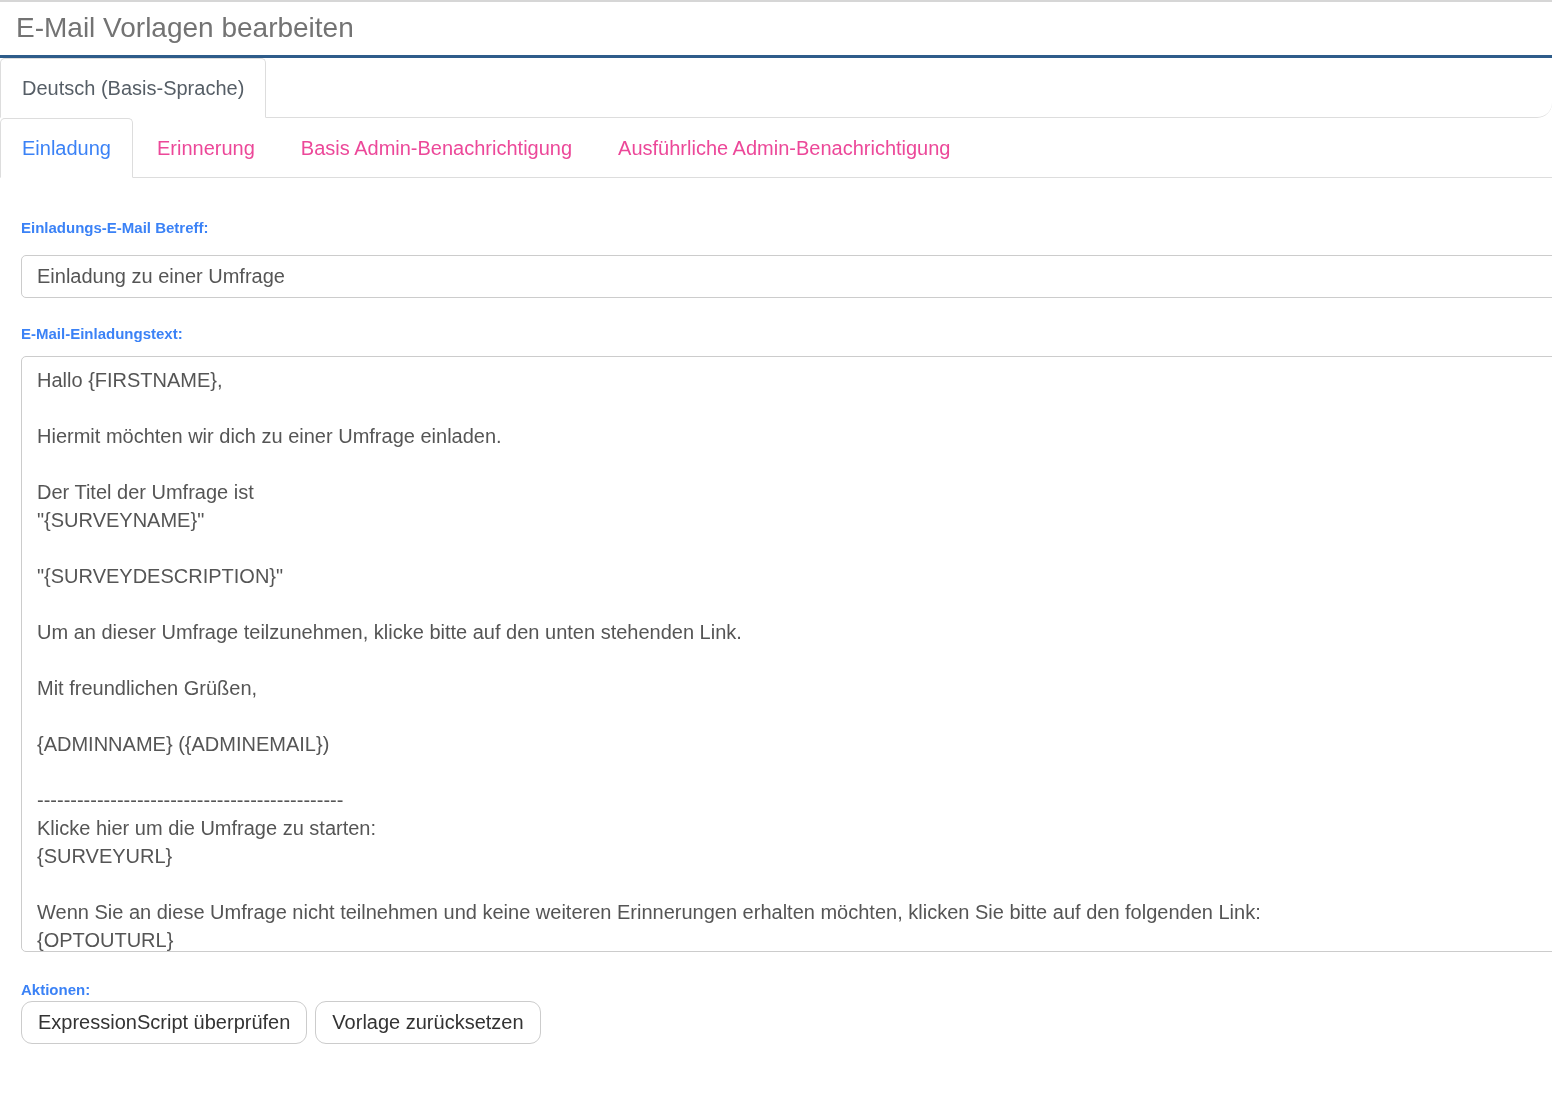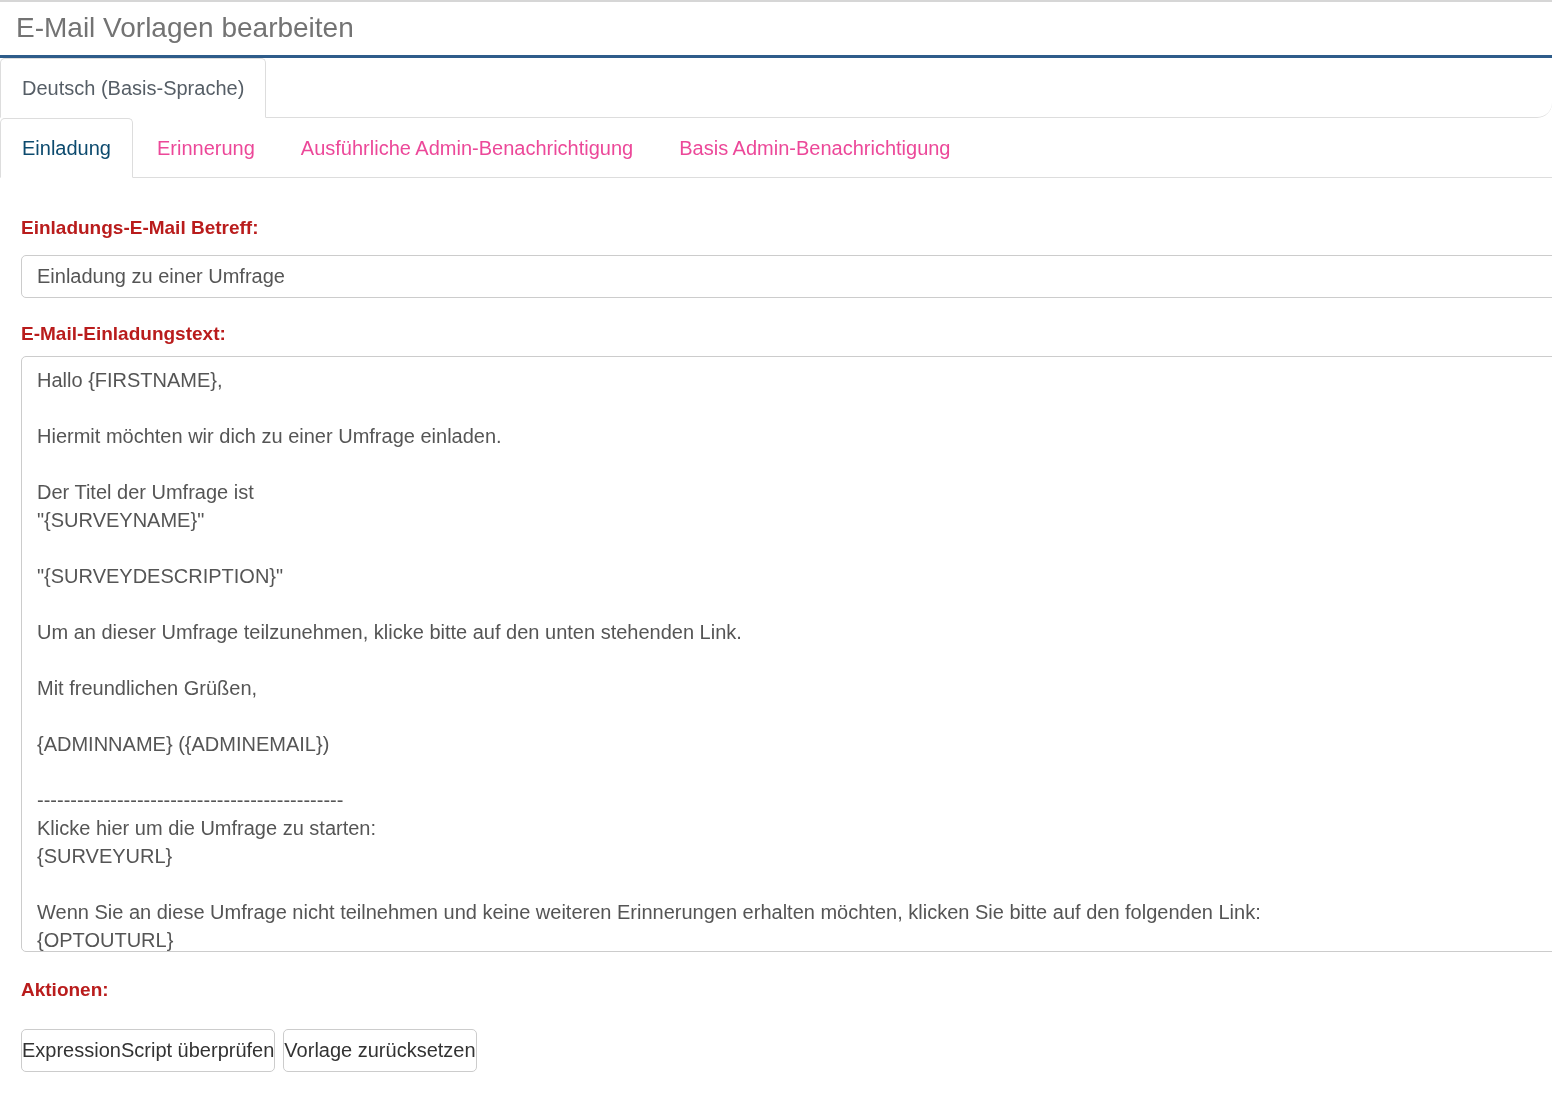--- a/index.html
+++ b/index.html
@@ -50,32 +50,32 @@
     border-radius: 5px 5px 0 0;
     white-space: nowrap;
   }
   ul.nav-tabs li.active .tab-link {
     background: #ffffff;
     border-color: #dddddd;
     border-bottom-color: #ffffff;
     cursor: default;
   }
   .lang-nav li.active .tab-link { color: #565e66; }
-  .tpl-nav  li.active .tab-link { color: #0c4a6e; }
+  .tpl-nav  li.active .tab-link { color: #3b82f6; }
 
   
   .tab-content {
     padding: 39px 0 0 21px;
   }
   .form-label {
     display: block;
-    font-size: 19px;
+    font-size: 15px;
     line-height: 22px;
     font-weight: bold;
-    color: #b91c1c;
+    color: #3b82f6;
   }
   .subject-label { margin: 0 0 16px 0; }
   .subject-input {
     display: block;
     width: calc(100% + 8px);
     height: 43px;
     padding: 0 15px;
     font-family: "Liberation Sans", sans-serif;
     font-size: 20px;
     color: #555555;
@@ -95,32 +95,32 @@
     line-height: 28px;
     color: #555555;
     background: #ffffff;
     border: 1px solid #cccccc;
     border-radius: 5px;
     resize: none;
     overflow: hidden;
     outline: none;
     white-space: pre-wrap;
   }
-  .actions-label { margin: 27px 0 28px 0; }
+  .actions-label { margin: 27px 0 0 0; }
   .actions-row { display: flex; }
   .btn {
     height: 43px;
-    padding: 0 0;
+    padding: 0 16px;
     margin-right: 8px;
     font-family: "Liberation Sans", sans-serif;
     font-size: 20px;
     color: #333333;
     background: #ffffff;
     border: 1px solid #cccccc;
-    border-radius: 5px;
+    border-radius: 11px;
     cursor: pointer;
     white-space: nowrap;
   }
 </style>
 </head>
 <body>
 
 <h1 class="page-title">E-Mail Vorlagen bearbeiten</h1>
 <div class="title-rule"></div>
 
@@ -131,24 +131,24 @@
 </ul>
 
 <ul class="nav-tabs tpl-nav">
   <li class="active">
     <span class="tab-link">Einladung</span>
   </li>
   <li>
     <a class="tab-link">Erinnerung</a>
   </li>
   <li>
-    <a class="tab-link">Ausführliche Admin-Benachrichtigung</a>
+    <a class="tab-link">Basis Admin-Benachrichtigung</a>
   </li>
   <li>
-    <a class="tab-link">Basis Admin-Benachrichtigung</a>
+    <a class="tab-link">Ausführliche Admin-Benachrichtigung</a>
   </li>
 </ul>
 
 <div class="tab-content">
   <label class="form-label subject-label">Einladungs-E-Mail Betreff:</label>
   <input class="subject-input" type="text" value="Einladung zu einer Umfrage" style="">
 
   <label class="form-label body-label">E-Mail-Einladungstext:</label>
   <textarea class="body-textarea" spellcheck="false" style="">Hallo {FIRSTNAME},
 

